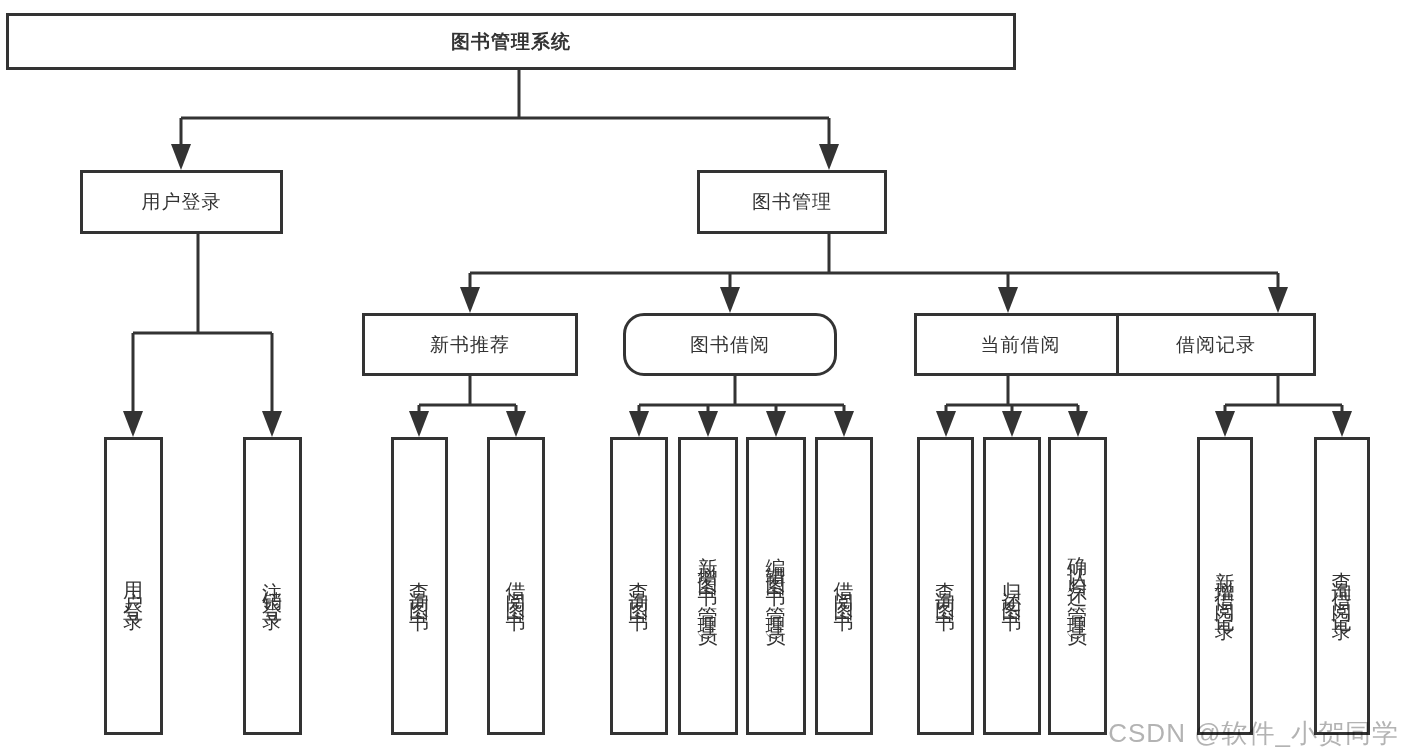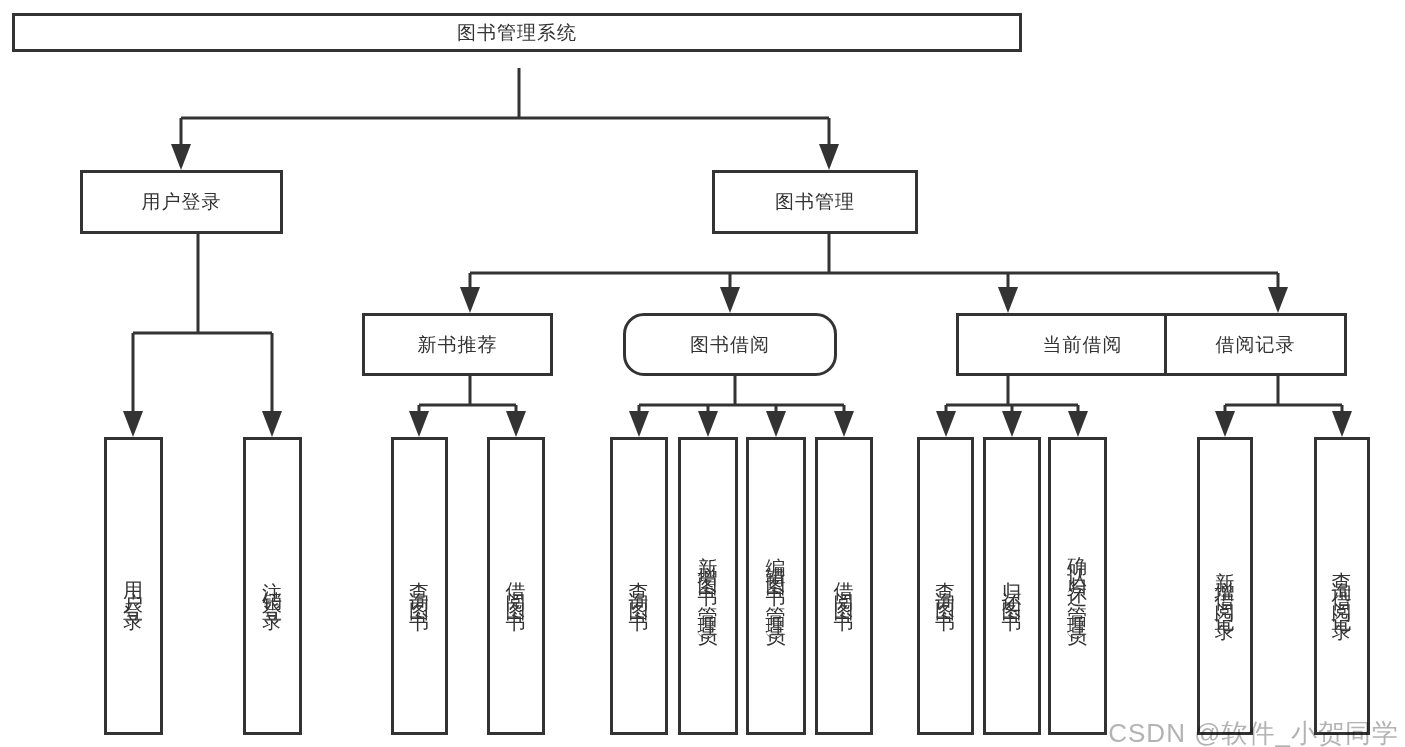--- a/index.html
+++ b/index.html
@@ -116,41 +116,41 @@
       <polygon points="776,437 766,411 786,411"></polygon>
       <polygon points="844,437 834,411 854,411"></polygon>
       <polygon points="946,437 936,411 956,411"></polygon>
       <polygon points="1012,437 1002,411 1022,411"></polygon>
       <polygon points="1078,437 1068,411 1088,411"></polygon>
       <polygon points="1225,437 1215,411 1235,411"></polygon>
       <polygon points="1342,437 1332,411 1352,411"></polygon>
     </g>
   </svg>
 
-  <div class="box" style="left:12px; top:13px; width:1010px; height:39px;">
+  <div class="box" style="left:6px; top:13px; width:1010px; height:57px;font-weight:bold;">
     <span class="hlabel">图书管理系统</span>
   </div>
 
   <div class="box" style="left:80px; top:170px; width:203px; height:64px;">
     <span class="hlabel">用户登录</span>
   </div>
-  <div class="box" style="left:712px; top:170px; width:206px; height:64px;text-align:center;">
+  <div class="box" style="left:697px; top:170px; width:190px; height:64px;text-align:center;">
     <span class="hlabel">图书管理</span>
   </div>
 
-  <div class="box" style="left:362px; top:313px; width:191px; height:63px;">
+  <div class="box" style="left:362px; top:313px; width:216px; height:63px;">
     <span class="hlabel">新书推荐</span>
   </div>
   <div class="box" style="left:623px; top:313px; width:214px; height:63px;border-radius:21px;">
     <span class="hlabel">图书借阅</span>
   </div>
-  <div class="box" style="left:956px; top:313px; width:253px; height:63px;">
+  <div class="box" style="left:914px; top:313px; width:213px; height:63px;">
     <span class="hlabel">当前借阅</span>
   </div>
-  <div class="box" style="left:1164px; top:313px; width:183px; height:63px;">
+  <div class="box" style="left:1116px; top:313px; width:200px; height:63px;">
     <span class="hlabel">借阅记录</span>
   </div>
 
   <div class="box leaf" style="left:104px; width:59px;">
     <span class="vtext">用户登录</span>
   </div>
   <div class="box leaf" style="left:243px; width:59px;">
     <span class="vtext">注销登录</span>
   </div>
 

